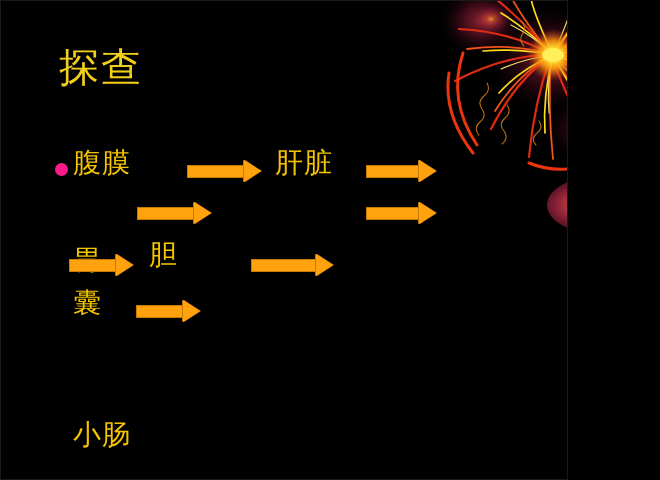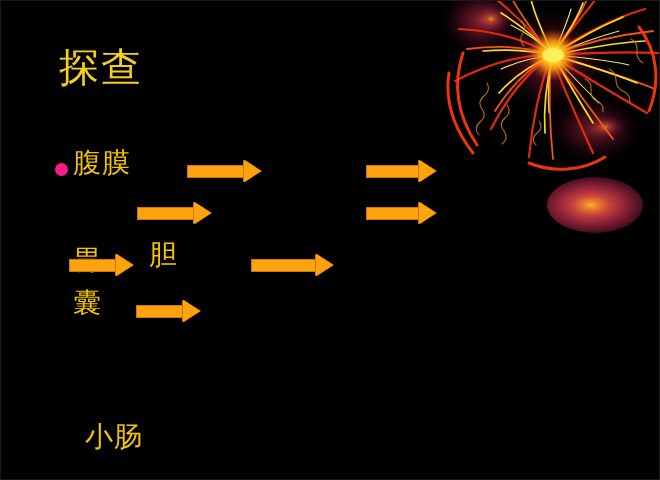--- a/index.html
+++ b/index.html
@@ -3,21 +3,21 @@
 <meta charset="utf-8">
 <title>Slide</title>
 <style>
   html, body {
     margin: 0;
     padding: 0;
     background: #000000;
   }
   #slide {
     position: relative;
-    width: 660px;
+    width: 568px;
     height: 480px;
     background: #000000;
     overflow: hidden;
     font-family: "DejaVu Sans", sans-serif;
     box-sizing: border-box;
     border: 1px solid #1a1a1a;
   }
 
   
   #firework-art {
@@ -73,21 +73,21 @@
     border-radius: 50%;
     background: #ff1a8c;
   }
 
   #txt-fumo   { left: 72px;  top: 148px; }
   #txt-ganzan { left: 274px; top: 148px; }
   #txt-wei    { left: 72px;  top: 245px; }
   #txt-dan    { left: 148px; top: 240px; }
   #txt-nang   { left: 72px;  top: 288px; }
   #txt-dawang { left: 72px;  top: 330px; }
-  #txt-xiaoch { left: 84px;  top: 422px; }
+  #txt-xiaoch { left: 72px;  top: 422px; font-family: Liberation Mono, monospace; }
 
   
   .arrow {
     position: absolute;
     height: 0;
     pointer-events: none;
   }
   .arrow .shaft {
     position: absolute;
     left: 0;
@@ -218,20 +218,21 @@
     <ellipse cx="120" cy="68" rx="11" ry="7" fill="#ffef5a"></ellipse>
   </svg>
 
   <div id="glow-ellipse"></div>
 
   <div id="title">探查</div>
 
   <div id="bullet-dot"></div>
 
   <div class="cn sz36" id="txt-fumo">腹膜</div>
+  <div class="cn sz36" id="txt-ganzan">肝脏</div>
   <div class="cn sz36" id="txt-wei">胃</div>
   <div class="cn sz36" id="txt-dan">胆</div>
   <div class="cn sz36" id="txt-nang">囊</div>
   <div class="cn sz36" id="txt-xiaoch">小肠</div>
 
   <div class="arrow" id="arrow-1">
     <div class="shaft" style="width:62px"></div>
       <div class="head" style="left:57px"></div>
   </div>
   <div class="arrow" id="arrow-2">

